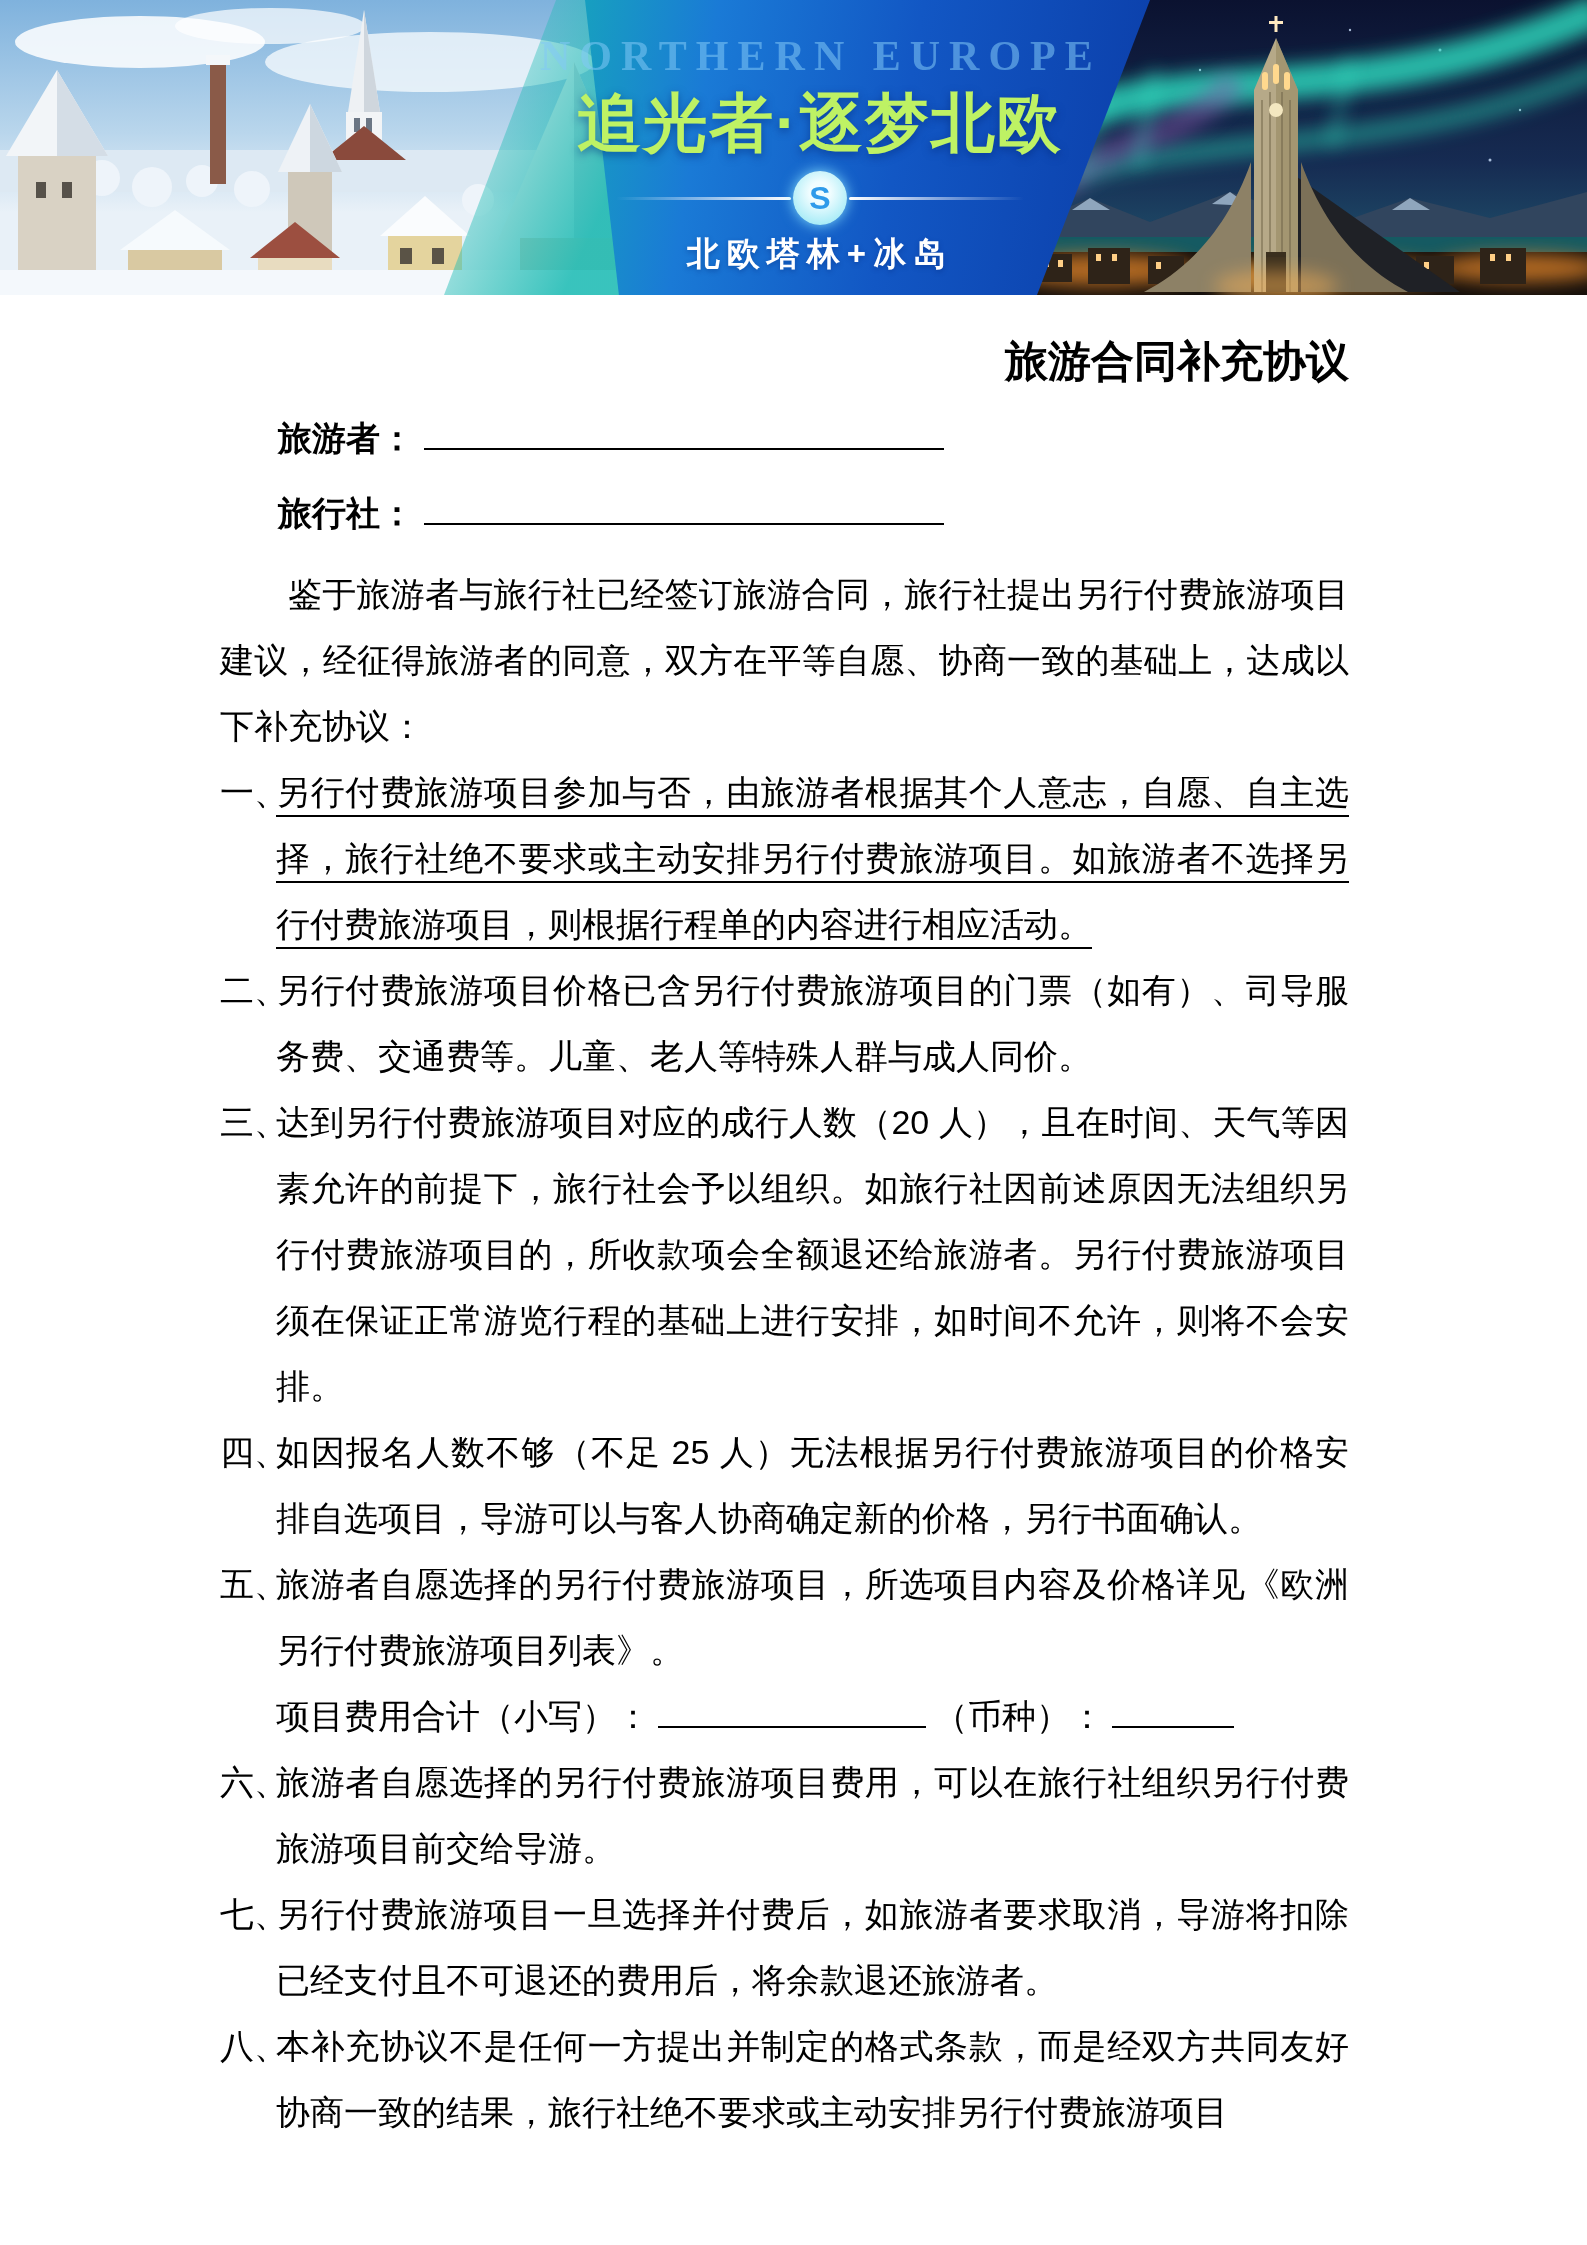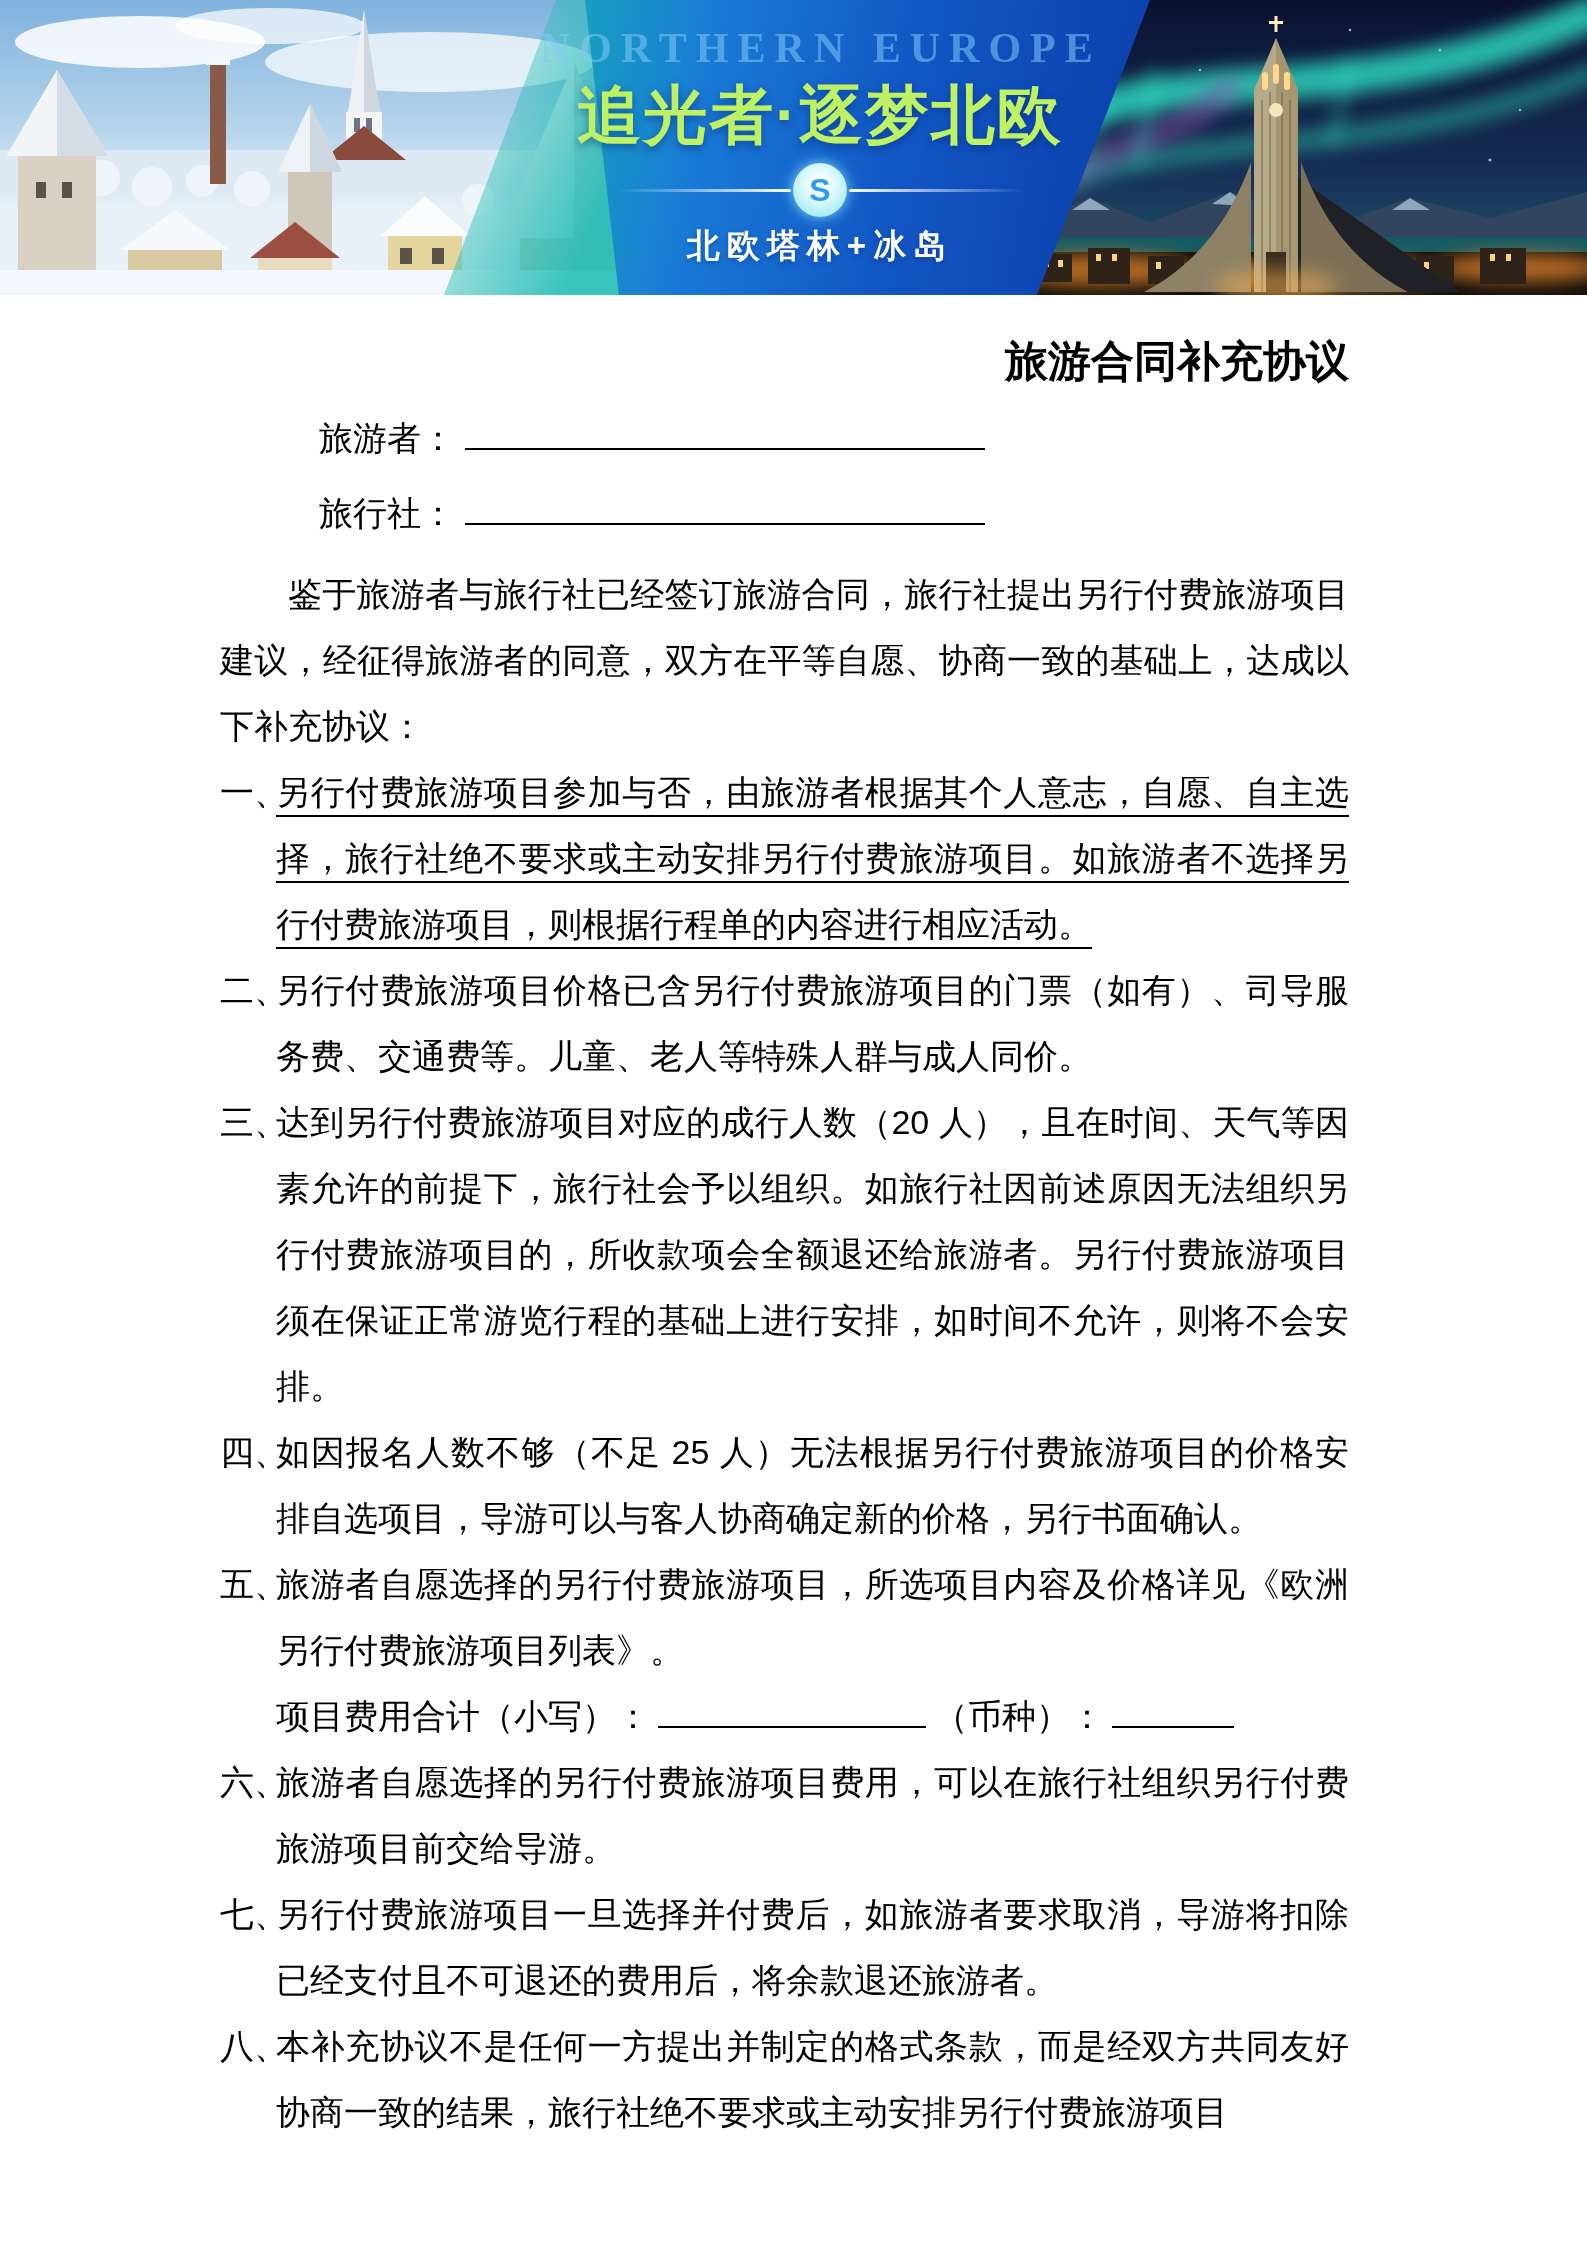--- a/index.html
+++ b/index.html
@@ -19,21 +19,21 @@
   .teal-overlay{
     position:absolute;left:380px;top:0;width:320px;height:295px;z-index:2;
     background:linear-gradient(115deg,rgba(28,196,186,0) 15%,rgba(24,186,178,.85) 70%);
     clip-path:polygon(55% 0,100% 0,100% 100%,20% 100%);
   }
   .blue-band{
     position:absolute;left:585px;top:0;width:565px;height:295px;z-index:3;
     background:linear-gradient(100deg,#179fc0 0%,#1a7ad6 22%,#1257c4 55%,#0b3da8 100%);
     clip-path:polygon(0 0,100% 0,80% 100%,6% 100%);
   }
-  .band-content{position:absolute;left:540px;top:0;width:560px;height:226px;z-index:4;text-align:center;}
+  .band-content{position:absolute;left:540px;top:8px;width:560px;height:226px;z-index:4;text-align:center;}
   .kicker{
     position:absolute;left:0;top:24px;width:100%;
     font-family:"Liberation Serif","DejaVu Serif",serif;
     font-size:42px;font-weight:700;letter-spacing:9px;
     color:rgba(130,200,245,.55);white-space:nowrap;
   }
   .band-title{
     position:absolute;left:-40px;top:72px;width:640px;
     font-size:64px;font-weight:800;color:#bef264;letter-spacing:2px;white-space:nowrap;
     text-shadow:0 3px 8px rgba(0,40,120,.55);
@@ -53,21 +53,21 @@
     position:absolute;left:0;top:224px;width:100%;
     font-size:33px;font-weight:700;color:#ffffff;letter-spacing:7px;white-space:nowrap;
     text-shadow:0 2px 5px rgba(0,40,120,.4);
   }
 
   
   .doc{padding:30px 238px 0 220px;font-size:34px;line-height:66px;font-weight:500;}
   .doc-title{text-align:right;font-size:43px;font-weight:800;line-height:72px;margin:0;}
   .fields{margin:8px 0 0 58px;}
   .field-row{height:75px;}
-  .field-label{font-weight:400;margin-left:41px;}
+  .field-label{font-weight:700;}
   .blank{
     display:inline-block;border-bottom:2px solid #000;height:40px;vertical-align:baseline;
   }
   .blank.long{width:520px;margin-left:10px;}
   .intro{margin:6px 0 0 0;text-indent:2em;text-align:justify;}
   .clauses{list-style:none;margin:0;padding:0;}
   .clause{position:relative;padding-left:56px;text-align:justify;}
   .clause .num{position:absolute;left:0;top:0;}
   .clause.underlined .clause-text{
     text-decoration:underline;text-underline-offset:11px;text-decoration-thickness:2px;

